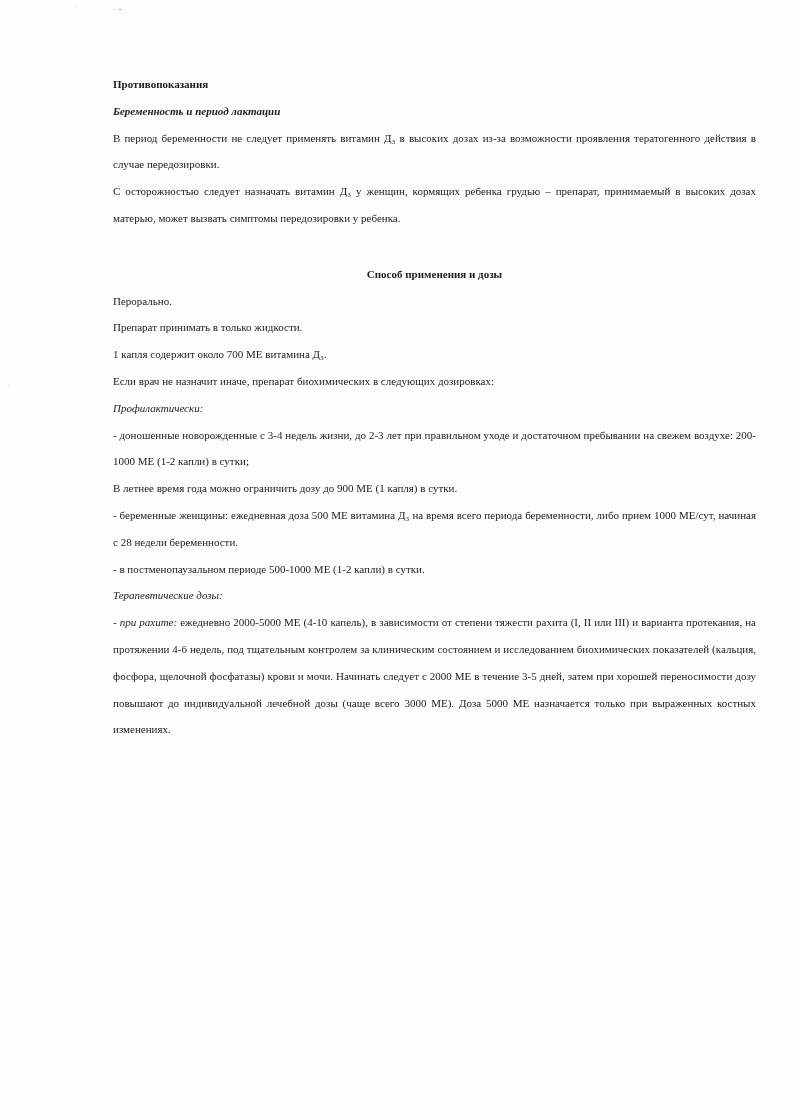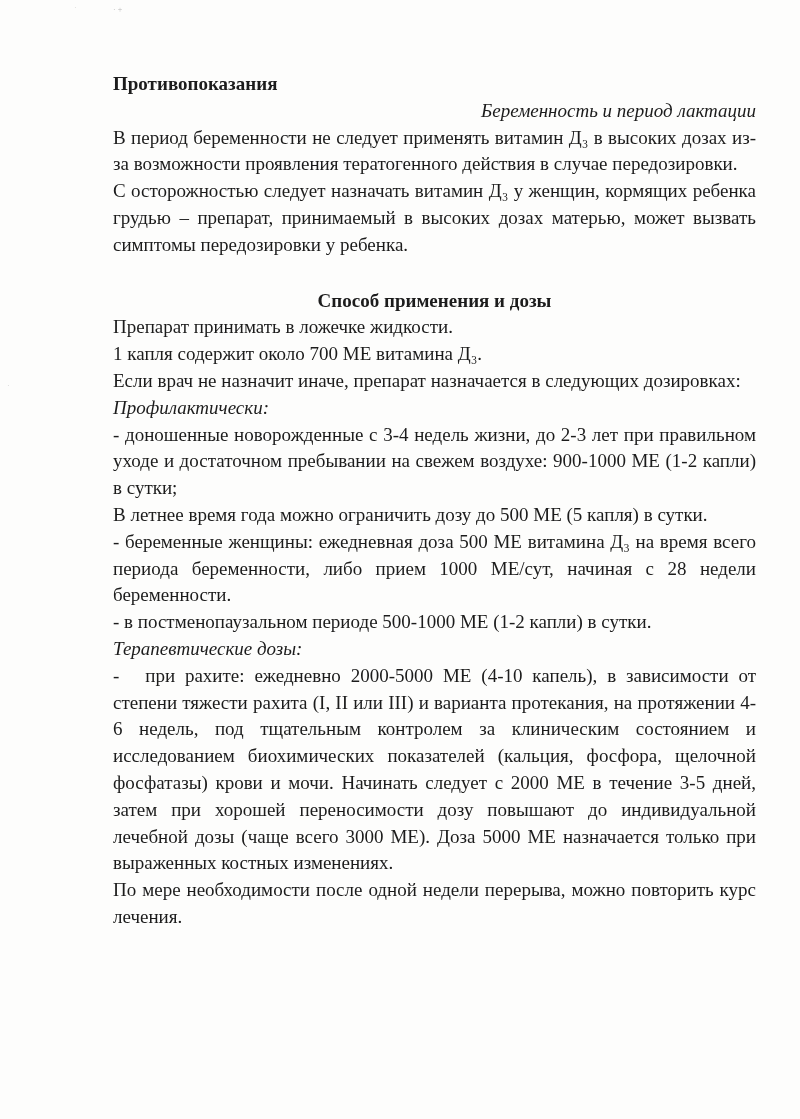--- a/index.html
+++ b/index.html
@@ -17,47 +17,47 @@
   .page {
     position: absolute;
     inset: 0;
   }
   .content {
     position: absolute;
     left: 113px;
     top: 71px;
     width: 643px;
     color: #1c1c1c;
-    font-size: 19px;
+    font-size: 11px;
     line-height: 26.8px;
     text-align: justify;
   }
   p.block {
     margin: 0;
     padding: 0;
   }
   p.bold {
     font-weight: bold;
     text-align: left;
   }
   p.bold-italic {
-    font-weight: normal;
+    font-weight: bold;
     font-style: italic;
-    text-align: right;
+    text-align: left;
   }
   p.italic {
     font-style: italic;
     text-align: left;
   }
   p.space-before {
     margin-top: 29px;
     text-align: center;
   }
   span.run-italic {
-    margin-left: 16px;
+    font-style: italic;
   }
   .artifact {
     position: absolute;
     color: #a8a8a8;
     font-size: 8px;
     line-height: 8px;
     letter-spacing: 2px;
     user-select: none;
   }
   .artifact.a1 { left: 74px;  top: 7px;  opacity: 0.55; }
@@ -70,25 +70,25 @@
 <div class="page">
   <span class="artifact a1">˙</span>
   <span class="artifact a2">·+</span>
   <span class="artifact a3">·</span>
   <div class="content" style="color: rgb(28, 28, 28);">
       <p class="block bold"><span>Противопоказания</span></p>
       <p class="block bold-italic"><span>Беременность и период лактации</span></p>
       <p class="block body"><span>В период беременности не следует применять витамин Д₃ в высоких дозах из-за возможности проявления тератогенного действия в случае передозировки.</span></p>
       <p class="block body"><span>С осторожностью следует назначать витамин Д₃ у женщин, кормящих ребенка грудью – препарат, принимаемый в высоких дозах матерью, может вызвать симптомы передозировки у ребенка.</span></p>
       <p class="block bold space-before"><span>Способ применения и дозы</span></p>
-      <p class="block body"><span>Препарат принимать в ложечке жидкости.</span></p>
+      <p class="block body"><span>Перорально.</span></p>
+      <p class="block body"><span>Препарат принимать в только жидкости.</span></p>
       <p class="block body"><span>1 капля содержит около 700 МЕ витамина Д₃.</span></p>
-      <p class="block body"><span>Если врач не назначит иначе, препарат назначается в следующих дозировках:</span></p>
+      <p class="block body"><span>Если врач не назначит иначе, препарат биохимических в следующих дозировках:</span></p>
       <p class="block italic"><span>Профилактически:</span></p>
-      <p class="block body"><span>- доношенные новорожденные с 3-4 недель жизни, до 2-3 лет при правильном уходе и достаточном пребывании на свежем воздухе: 900-1000 МЕ (1-2 капли) в сутки;</span></p>
-      <p class="block body"><span>В летнее время года можно ограничить дозу до 500 МЕ (5 капля) в сутки.</span></p>
+      <p class="block body"><span>- доношенные новорожденные с 3-4 недель жизни, до 2-3 лет при правильном уходе и достаточном пребывании на свежем воздухе: 200-1000 МЕ (1-2 капли) в сутки;</span></p>
+      <p class="block body"><span>В летнее время года можно ограничить дозу до 900 МЕ (1 капля) в сутки.</span></p>
       <p class="block body"><span>- беременные женщины: ежедневная доза 500 МЕ витамина Д₃ на время всего периода беременности, либо прием 1000 МЕ/сут, начиная с 28 недели беременности.</span></p>
       <p class="block body"><span>- в постменопаузальном периоде 500-1000 МЕ (1-2 капли) в сутки.</span></p>
       <p class="block italic"><span>Терапевтические дозы:</span></p>
       <p class="block body"><span>- </span><span class="run-italic">при рахите:</span><span> ежедневно 2000-5000 МЕ (4-10 капель), в зависимости от степени тяжести рахита (I, II или III) и варианта протекания, на протяжении 4-6 недель, под тщательным контролем за клиническим состоянием и исследованием биохимических показателей (кальция, фосфора, щелочной фосфатазы) крови и мочи. Начинать следует с 2000 МЕ в течение 3-5 дней, затем при хорошей переносимости дозу повышают до индивидуальной лечебной дозы (чаще всего 3000 МЕ). Доза 5000 МЕ назначается только при выраженных костных изменениях.</span></p>
-      <p class="block body"><span>По мере необходимости после одной недели перерыва, можно повторить курс лечения.</span></p>
     </div>
 </div>
 
 </body></html>

